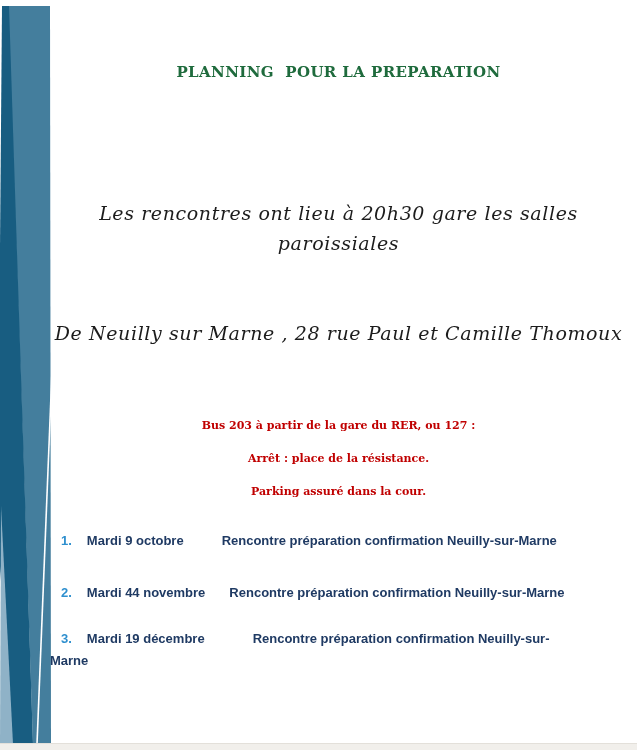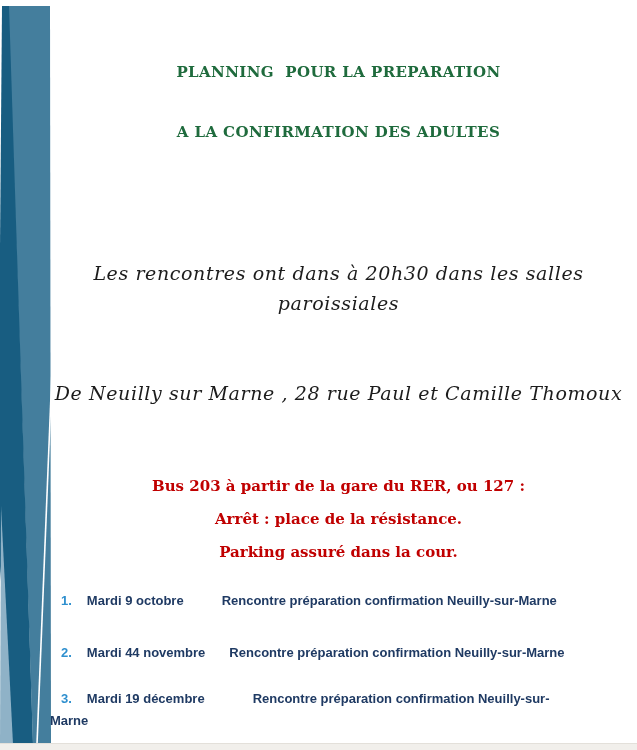--- a/index.html
+++ b/index.html
@@ -46,21 +46,21 @@
     white-space:pre-wrap;
   }
   .notice{
     margin:8px 0 0 0;
   }
   .notice p{
     margin:0 0 13px 0;
     text-align:center;
     font-family:"DejaVu Serif",serif;
     font-weight:bold;
-    font-size:15px;line-height:20px;
+    font-size:11px;line-height:20px;
     color:#c00000;
     white-space:pre-wrap;
   }
   .schedule{
     margin-top:28px;
     font-size:13px;font-weight:bold;
     color:#1f3a63;
     line-height:22px;
   }
   .item{
@@ -85,25 +85,24 @@
     <polygon points="8,0 50,0 51,738 33,738" fill="#447e9d"></polygon>
     <polygon points="2,0 9,0 33,738 12,738 0,560 0,240" fill="#185d81"></polygon>
     <polygon points="1,500 13,738 0,738" fill="#8fb2c7"></polygon>
     <line x1="55" y1="290" x2="37" y2="738" stroke="#ffffff" stroke-width="1.6"></line>
   </svg>
 
   <div class="content">
 
     <div class="doc-title">
       <div>PLANNING  POUR LA PREPARATION</div>
-      <div>A LA CONFIRMATION DES ADULTES</div>
     </div>
 
     <div class="subtitle">
-      <div>Les rencontres ont dans à 20h30 dans les salles paroissiales</div>
+      <div>Les rencontres ont lieu à 20h30 gare les salles paroissiales</div>
       <div>De Neuilly sur Marne , 28 rue Paul et Camille Thomoux</div>
     </div>
 
     <div class="notice">
       <p>Bus 203 à partir de la gare du RER, ou 127 :</p>
       <p>Arrêt : place de la résistance.</p>
       <p>Parking assuré dans la cour.</p>
     </div>
 
     <div class="schedule">

